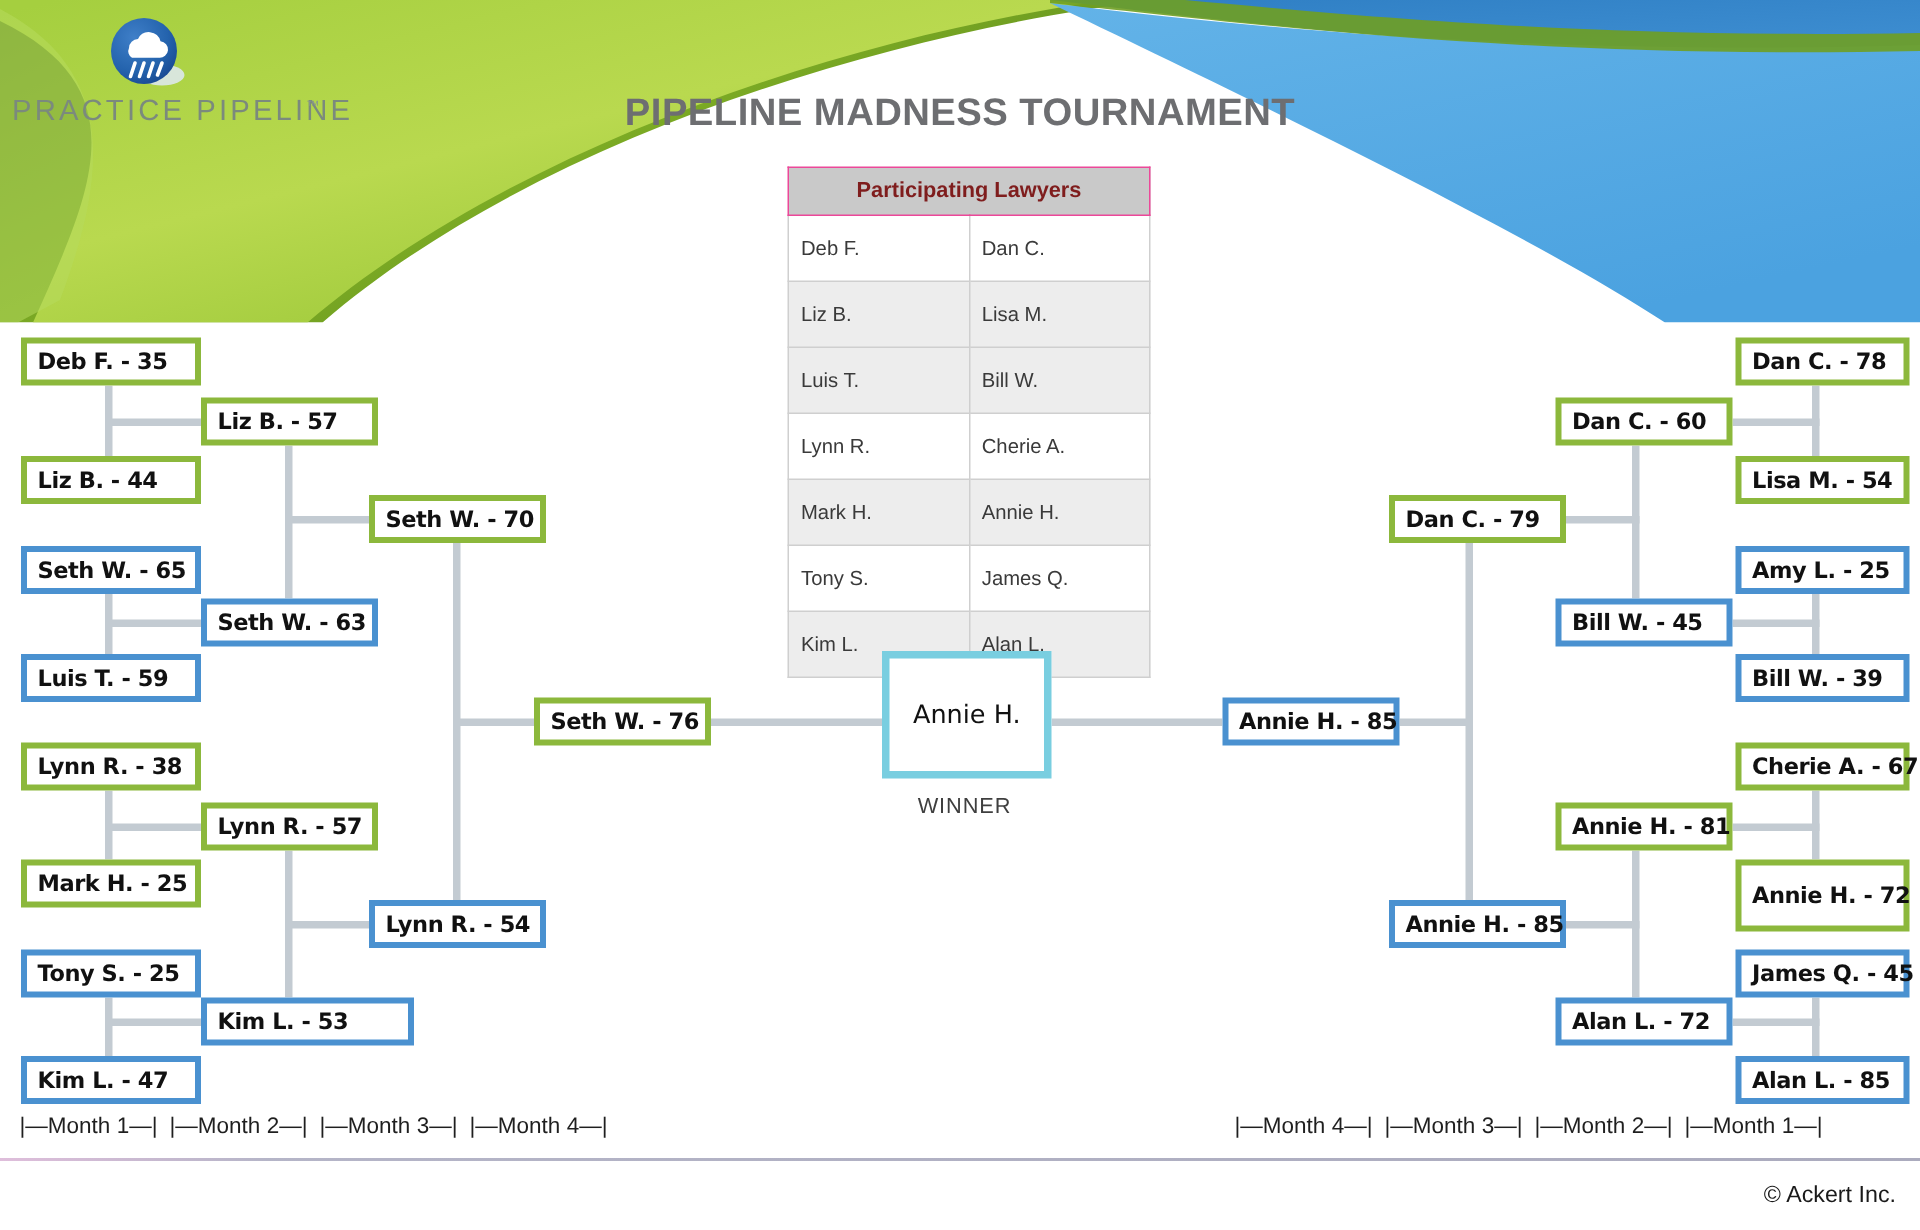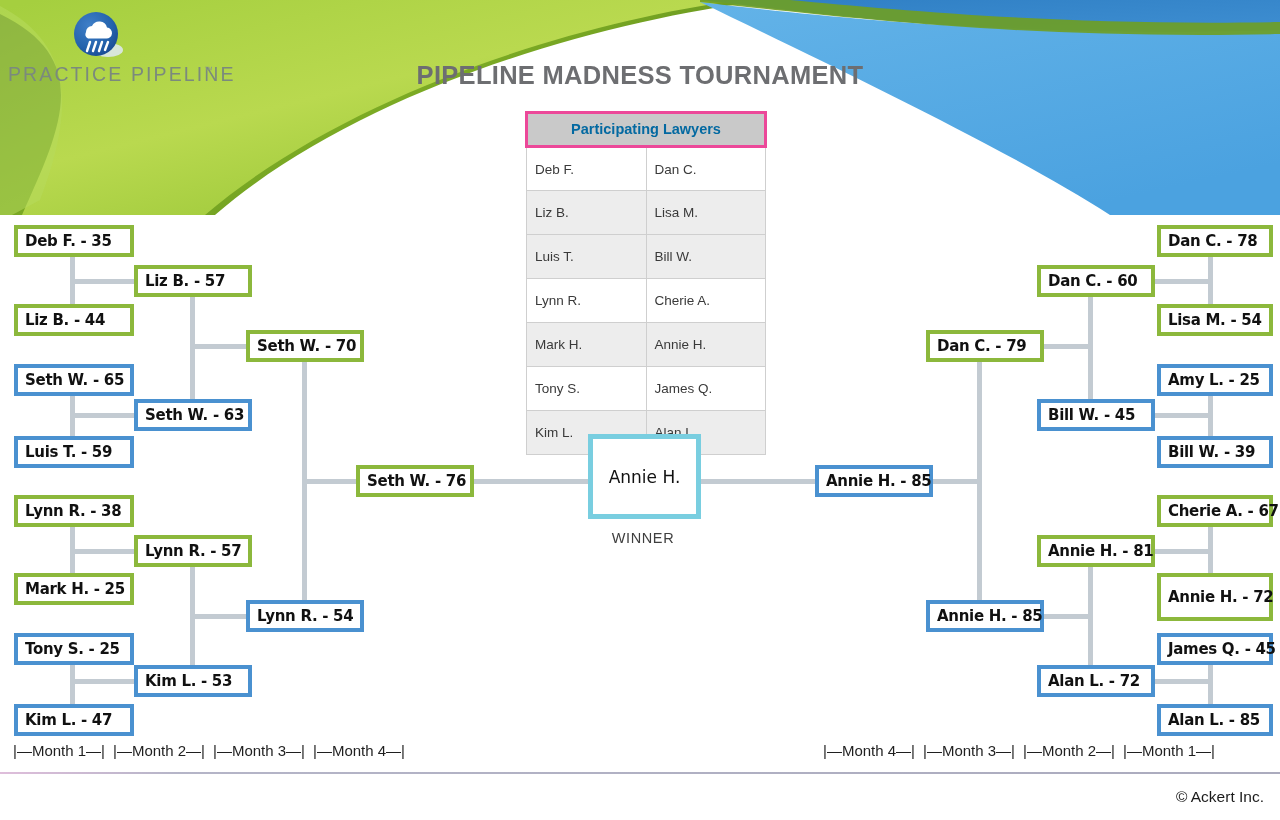--- a/index.html
+++ b/index.html
@@ -45,25 +45,25 @@
   
   #lawyers {
     position: absolute; left: 525px; top: 111px;
     width: 242px;
     border: 1px solid #b3b3b3;
     border-collapse: collapse;
     background: #fff;
   }
   #lawyers th {
     background: #c9c9c9;
-    color: #0369a1;
+    color: #7f1d1d;
     font-size: 14.5px; font-weight: bold;
     padding: 7px 4px 8px;
     text-align: center;
-    border: 3px solid #ec4899;
+    border: 1px solid #ec4899;
   }
   #lawyers td {
     font-size: 13.5px; color: #3a3a3a;
     padding: 6px 0 6px 8px;
     border: 1px solid #cfcfcf;
     height: 44px; width: 50%;
   }
   #lawyers tr.alt td { background: #ededed; }
 
   
@@ -258,21 +258,21 @@
       </div>
       <div class="node green" style="left: 134px; top: 265px; width: 118px; height: 32px;">
         <span>Liz B. - 57</span>
       </div>
       <div class="node blue" style="left: 134px; top: 399px; width: 118px; height: 32px;">
         <span>Seth W. - 63</span>
       </div>
       <div class="node green" style="left: 134px; top: 535px; width: 118px; height: 32px;">
         <span>Lynn R. - 57</span>
       </div>
-      <div class="node blue" style="left: 134px; top: 665px; width: 118px; height: 32px;">
+      <div class="node blue" style="left: 134px; top: 665px; width: 142px; height: 32px;">
         <span>Kim L. - 53</span>
       </div>
       <div class="node green" style="left: 246px; top: 330px; width: 118px; height: 32px;">
         <span>Seth W. - 70</span>
       </div>
       <div class="node blue" style="left: 246px; top: 600px; width: 118px; height: 32px;">
         <span>Lynn R. - 54</span>
       </div>
       <div class="node green" style="left: 356px; top: 465px; width: 118px; height: 32px;">
         <span>Seth W. - 76</span>

